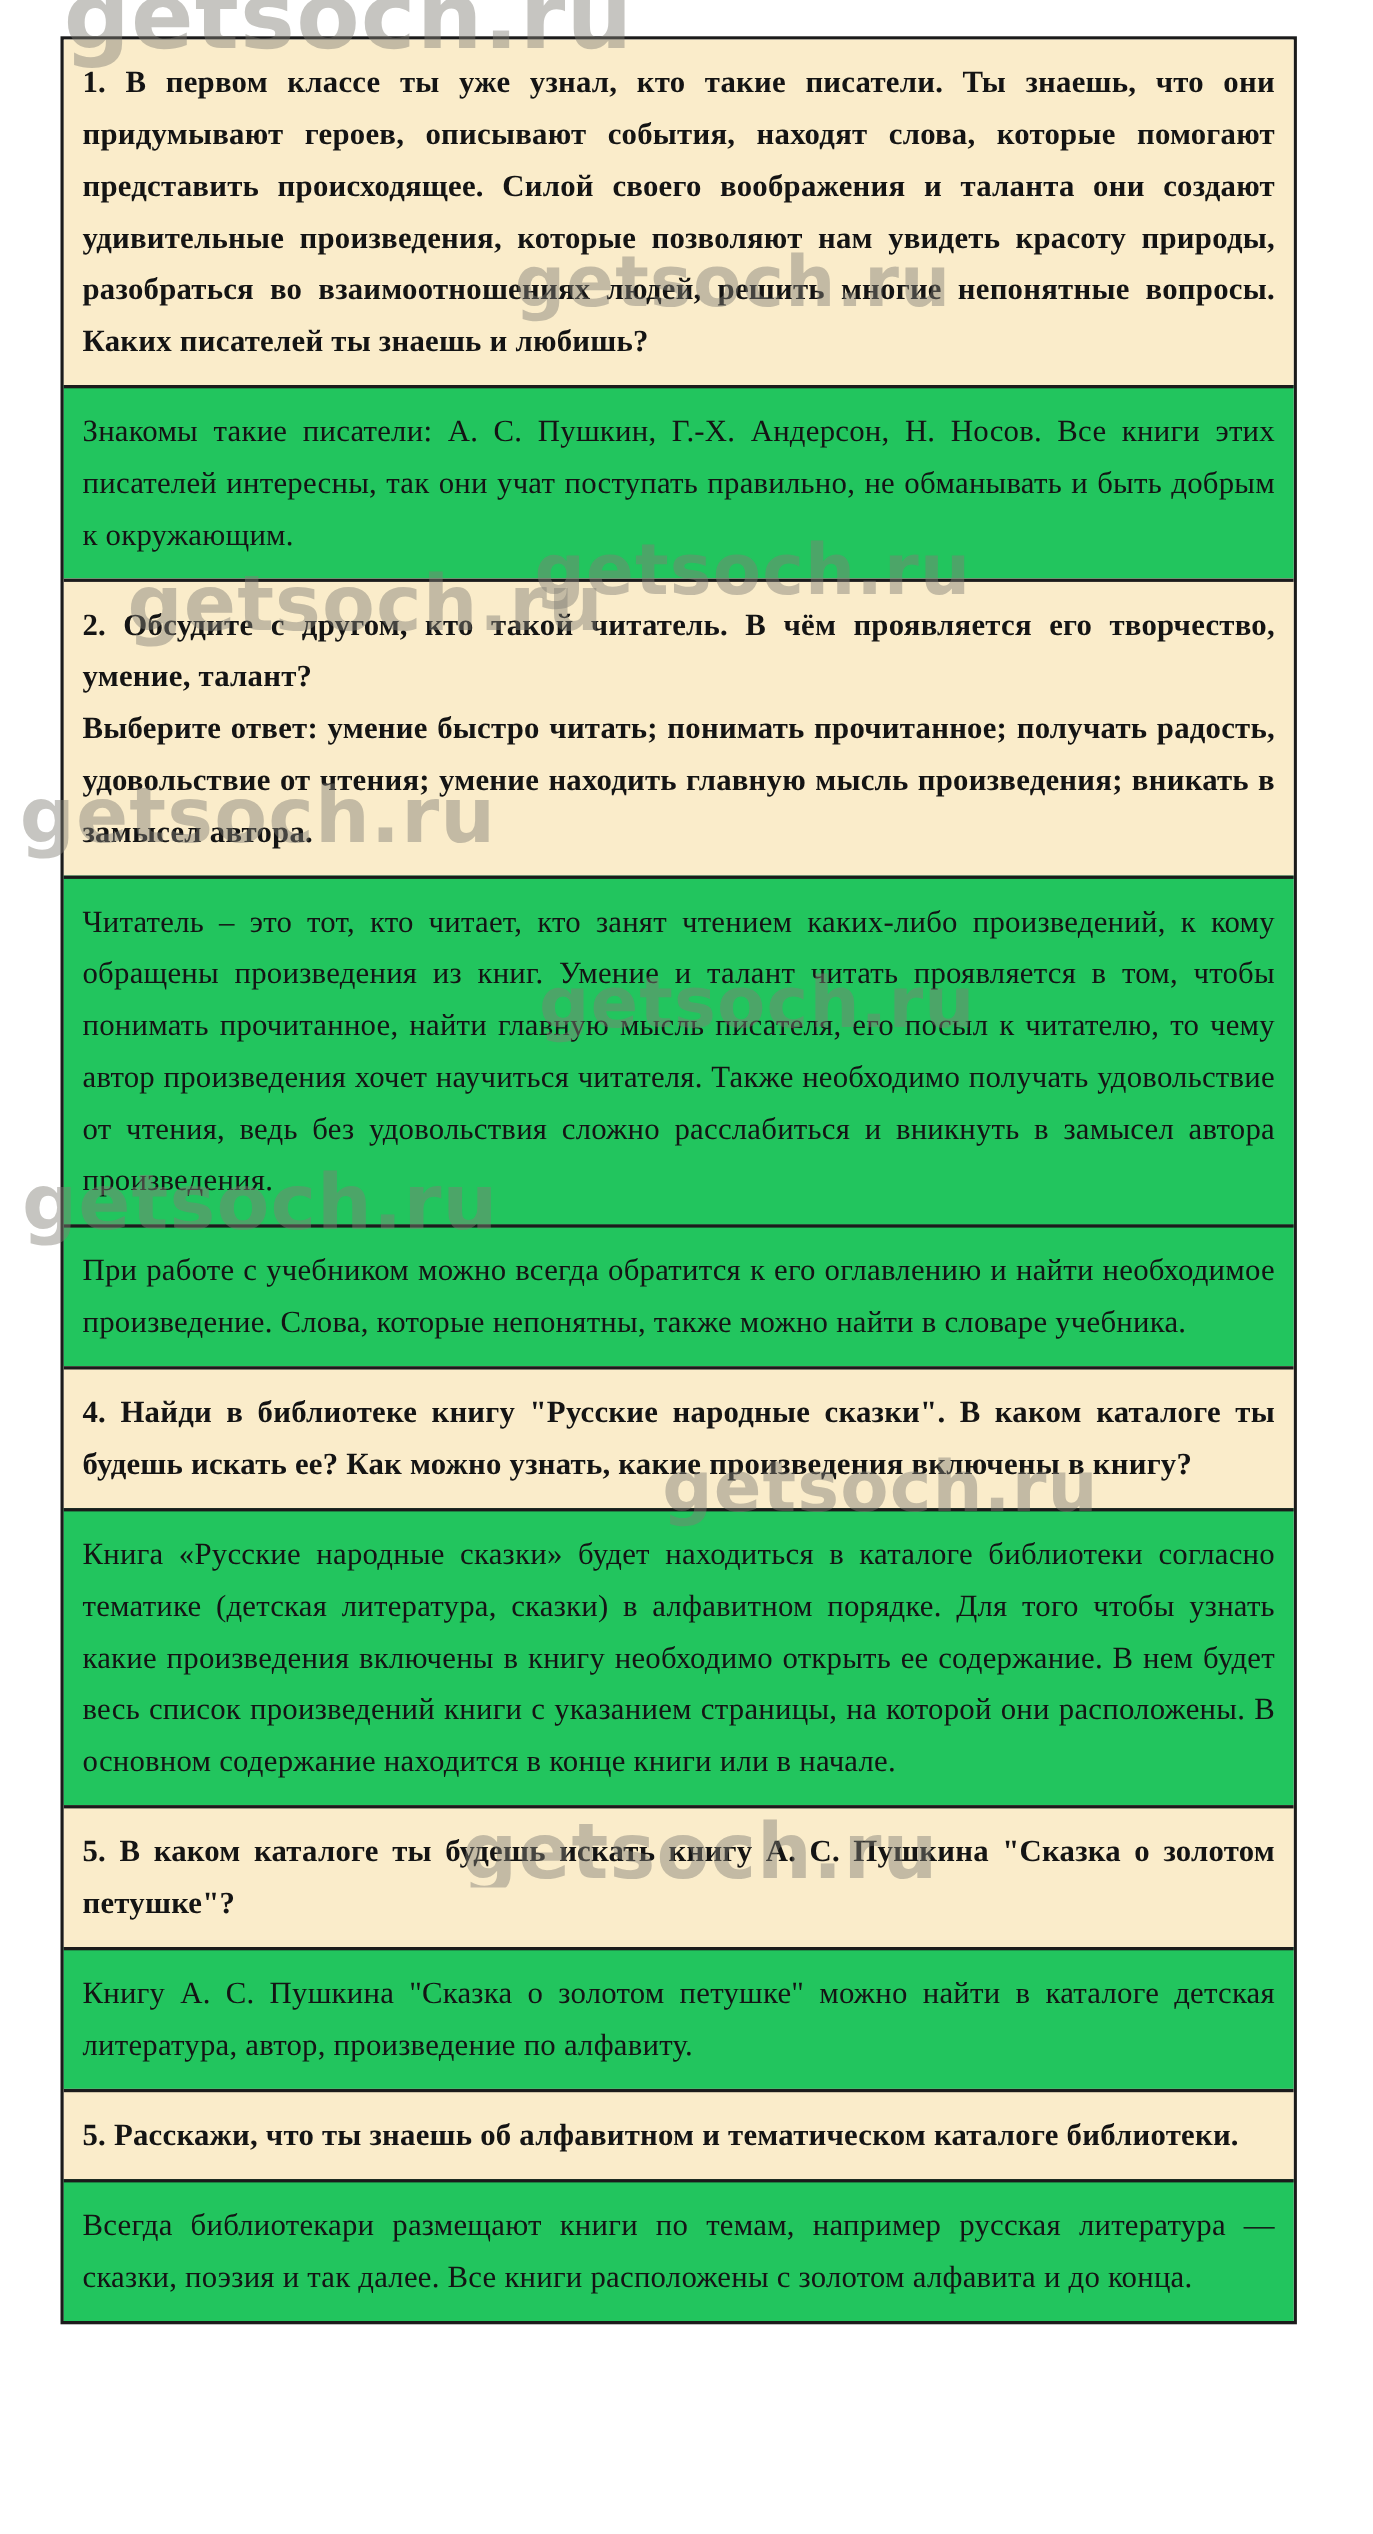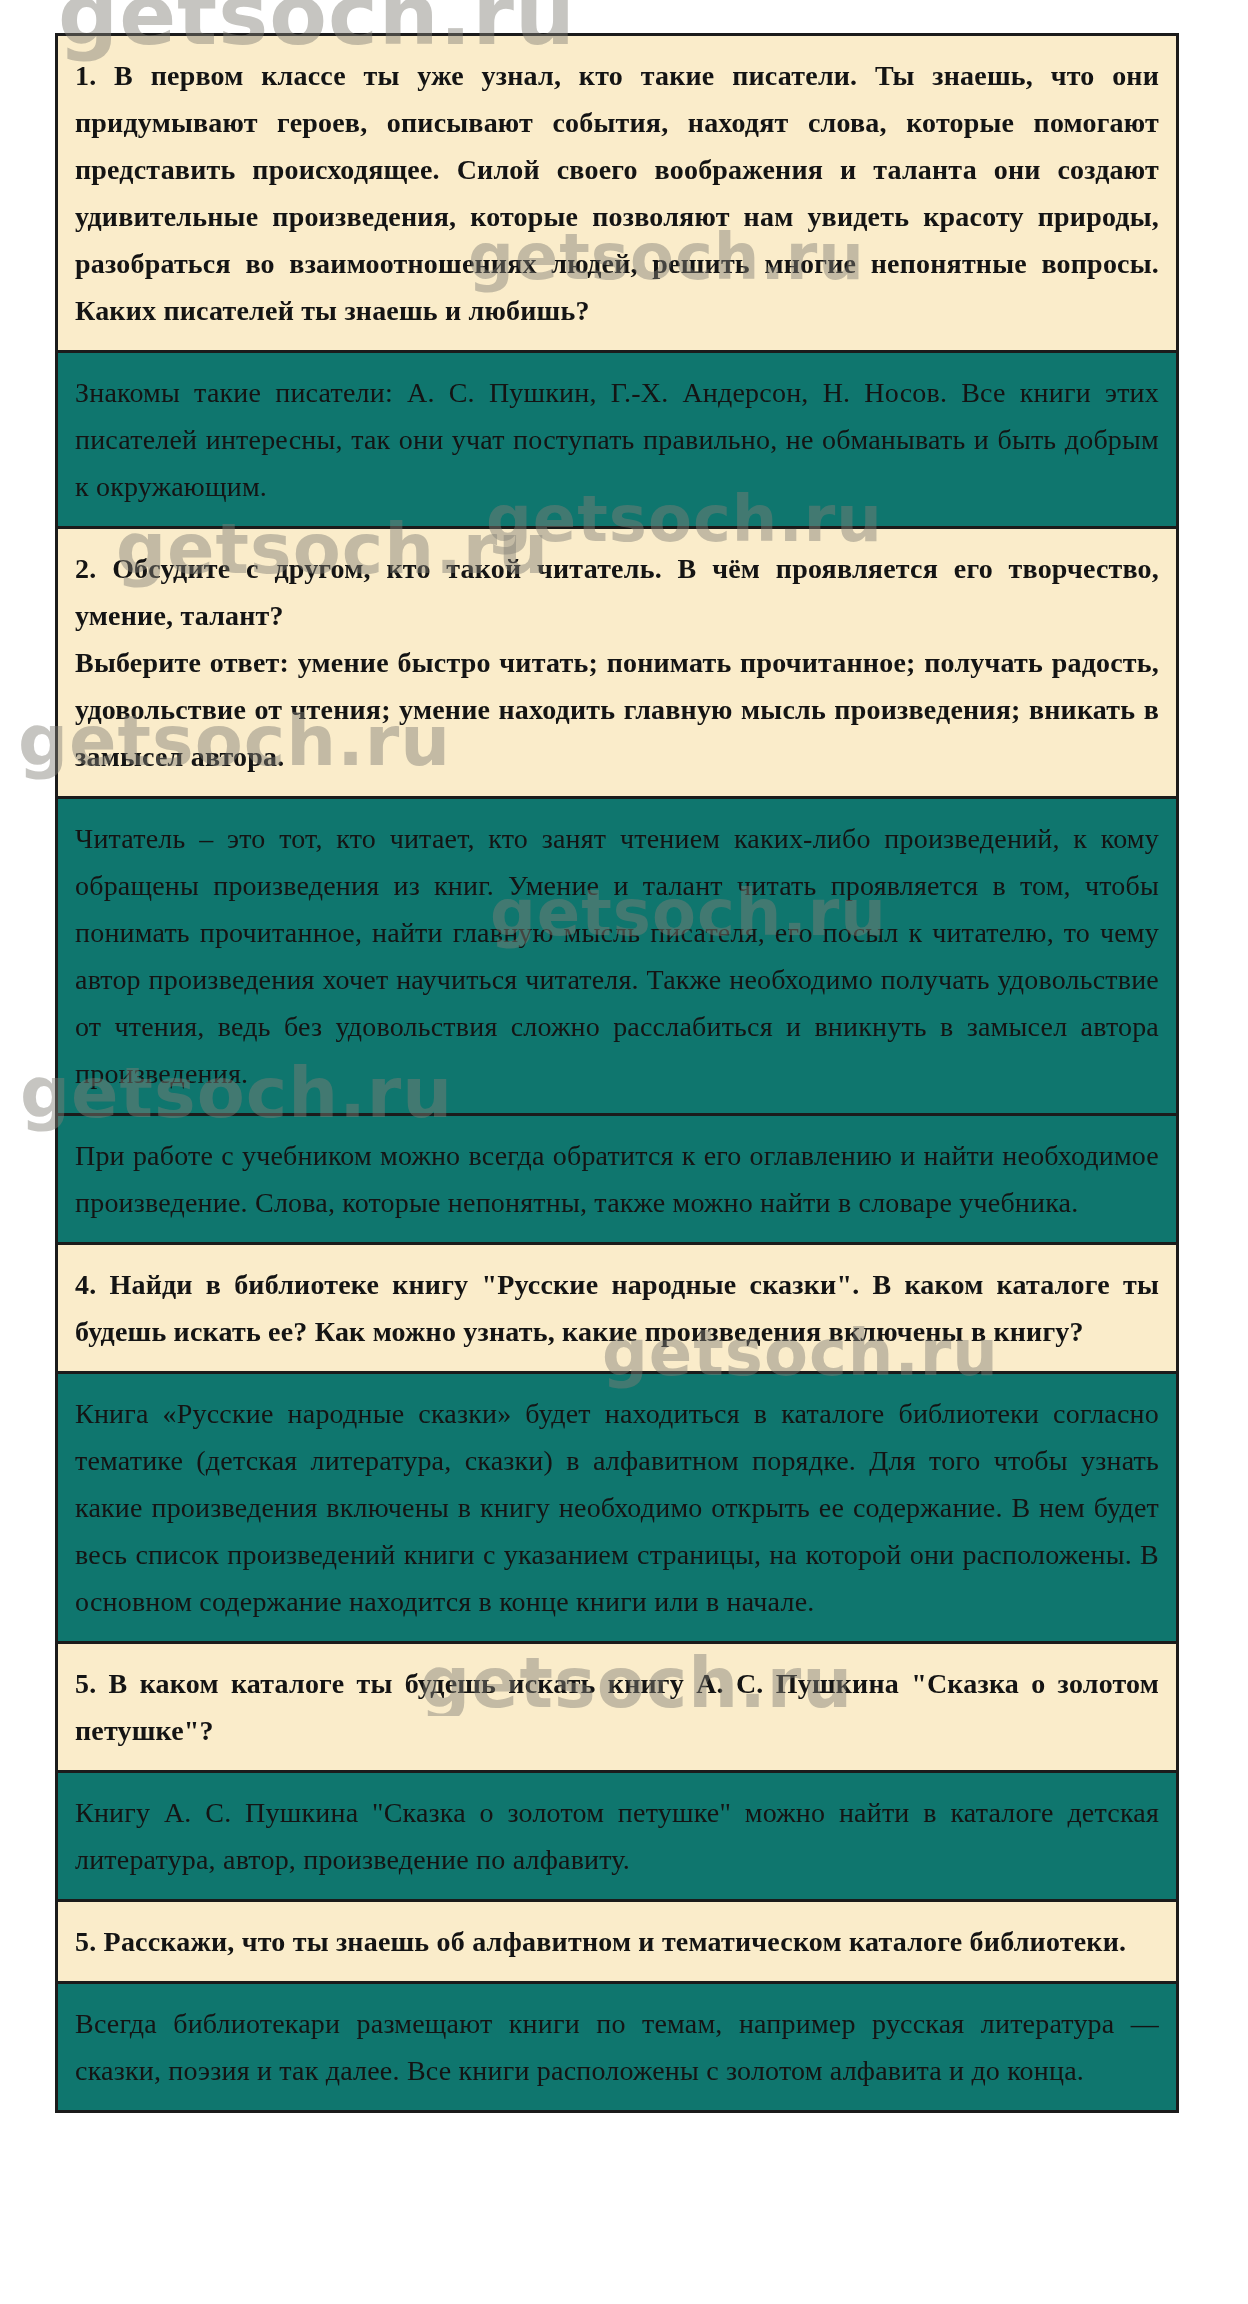--- a/index.html
+++ b/index.html
@@ -30,21 +30,21 @@
     padding: 16px 17px;
     box-sizing: border-box;
   }
   .row + .row {
     border-top: 3px solid #1b1b1b;
   }
   .row.q {
     background: #faecca;
   }
   .row.a {
-    background: #0f766e;
+    background: #22c55e;
   }
   .row p {
     margin: 0;
     color: #141414;
     font-size: 28px;
     line-height: 47px;
     text-align: justify;
     letter-spacing: 0.2px;
   }
   .row.q p {

